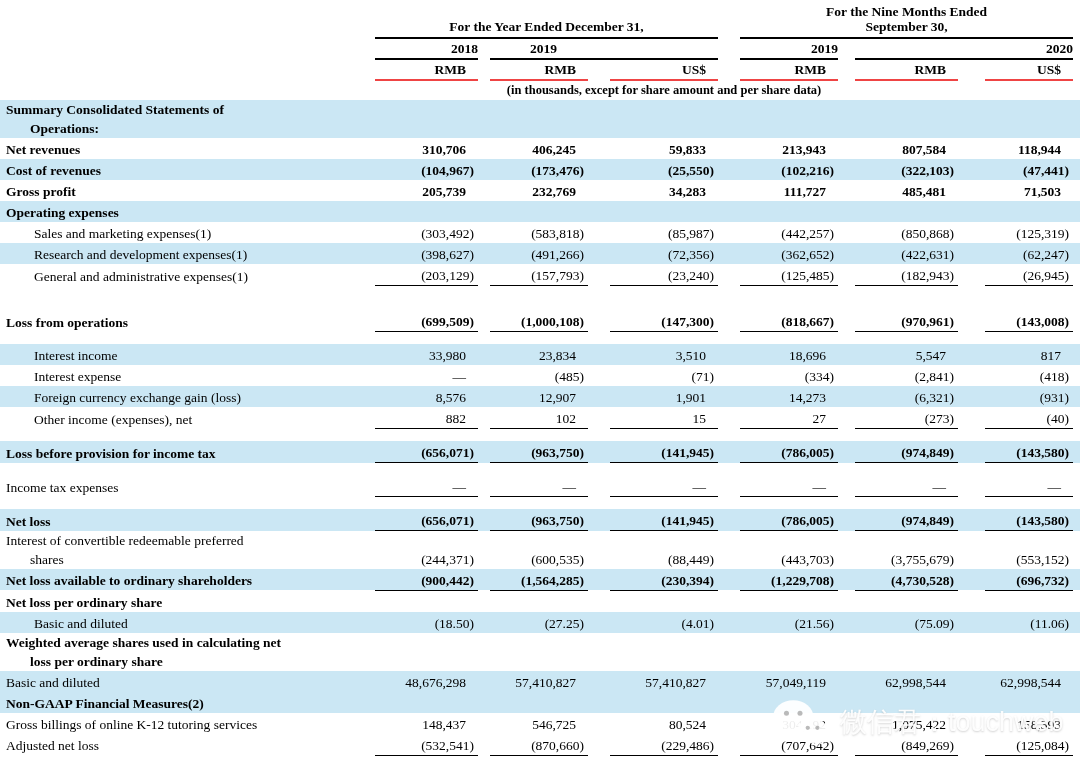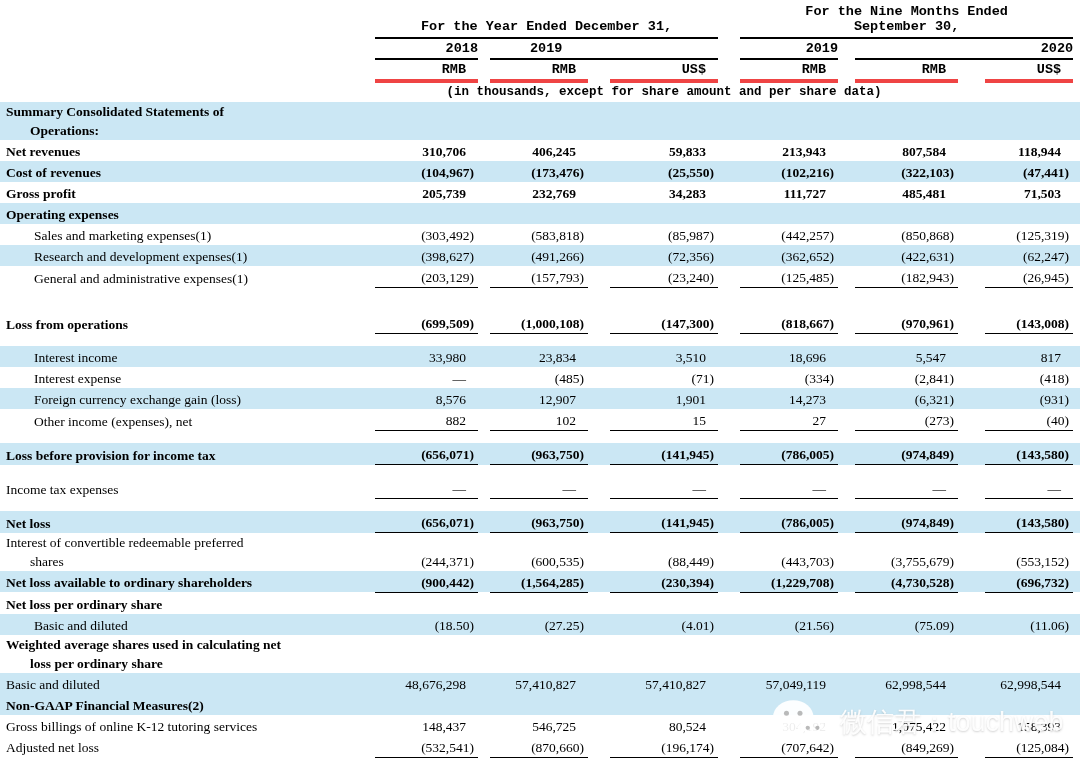--- a/index.html
+++ b/index.html
@@ -2,29 +2,29 @@
 <html style="--hl: #cbe7f4;"><head>
 <meta charset="utf-8">
 <style>
   html,body { margin:0; padding:0; background:#fff; }
   .page {
     position:relative; width:1080px; height:778px; background:#fff; overflow:hidden;
     font-family:"Liberation Serif","DejaVu Serif",serif; color:#000;
   }
   table { border-collapse:collapse; table-layout:fixed; width:1080px; margin-top:2px; }
   td { padding:0; margin:0; vertical-align:bottom; font-size:13.5px; line-height:19px; white-space:nowrap; }
-  thead td { font-weight:bold;font-family:Liberation Mono, monospace; }
+  thead td { font-weight:bold; }
   thead tr.grprow { height:36px; }
   thead tr.yrrow  { height:19px; }
   thead tr.currow { height:18px; }
   thead tr.noterow{ height:18px; }
   .grp { text-align:center; vertical-align:bottom; border-bottom:2px solid #000; line-height:15px; padding-bottom:3px; }
   .yr  { text-align:right; border-bottom:2px solid #000; }
   .yr-left { text-align:left; padding-left:40px; }
-  .cur { text-align:right; padding-right:12px; border-bottom:4px solid #ef4444; }
+  .cur { text-align:right; padding-right:12px; border-bottom:2px solid #ef4444; }
   .note{ text-align:center; vertical-align:middle; font-size:12.5px; padding-right:120px; }
   tbody td { height:21px; }
   tbody tr.bold td { font-weight:bold; }
   tbody tr.hl { background:var(--hl,#cbe7f4); }
   tbody tr.spacer td { height:12px; }
   .lab { text-align:left; padding-left:6px; }
   .lab.ind { padding-left:34px; }
   .cont { padding-left:24px; }
   .num { text-align:right; padding-right:12px; }
   .num.neg { padding-right:4px; }
@@ -490,21 +490,21 @@
           <td></td>
           <td class="num">158,393</td>
           <td></td>
         </tr>
         <tr>
           <td class="lab">Adjusted net loss</td>
           <td class="num ul neg">(532,541)</td>
           <td></td>
           <td class="num ul neg">(870,660)</td>
           <td></td>
-          <td class="num ul neg">(196,174)</td>
+          <td class="num ul neg">(229,486)</td>
           <td></td>
           <td class="num ul neg">(707,642)</td>
           <td></td>
           <td class="num ul neg">(849,269)</td>
           <td></td>
           <td class="num ul neg">(125,084)</td>
           <td></td>
         </tr>
       </tbody>
   </table>

